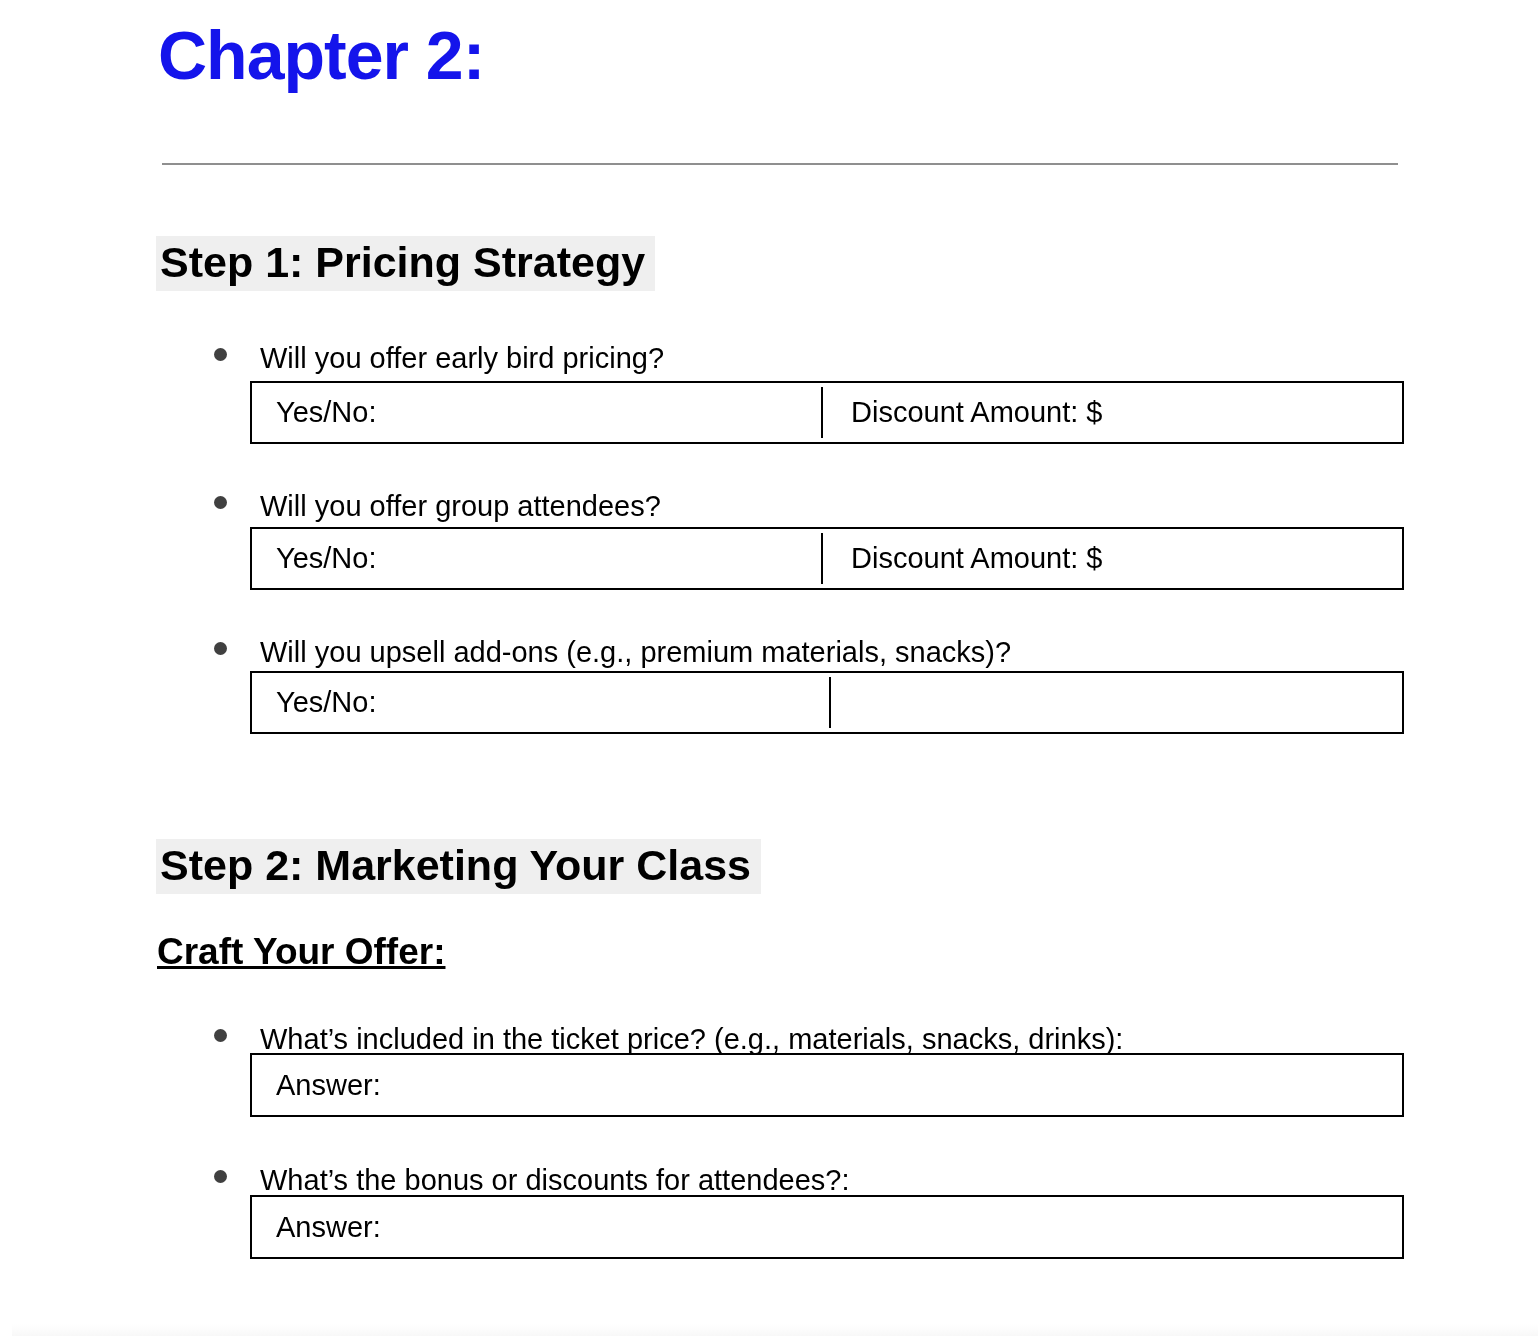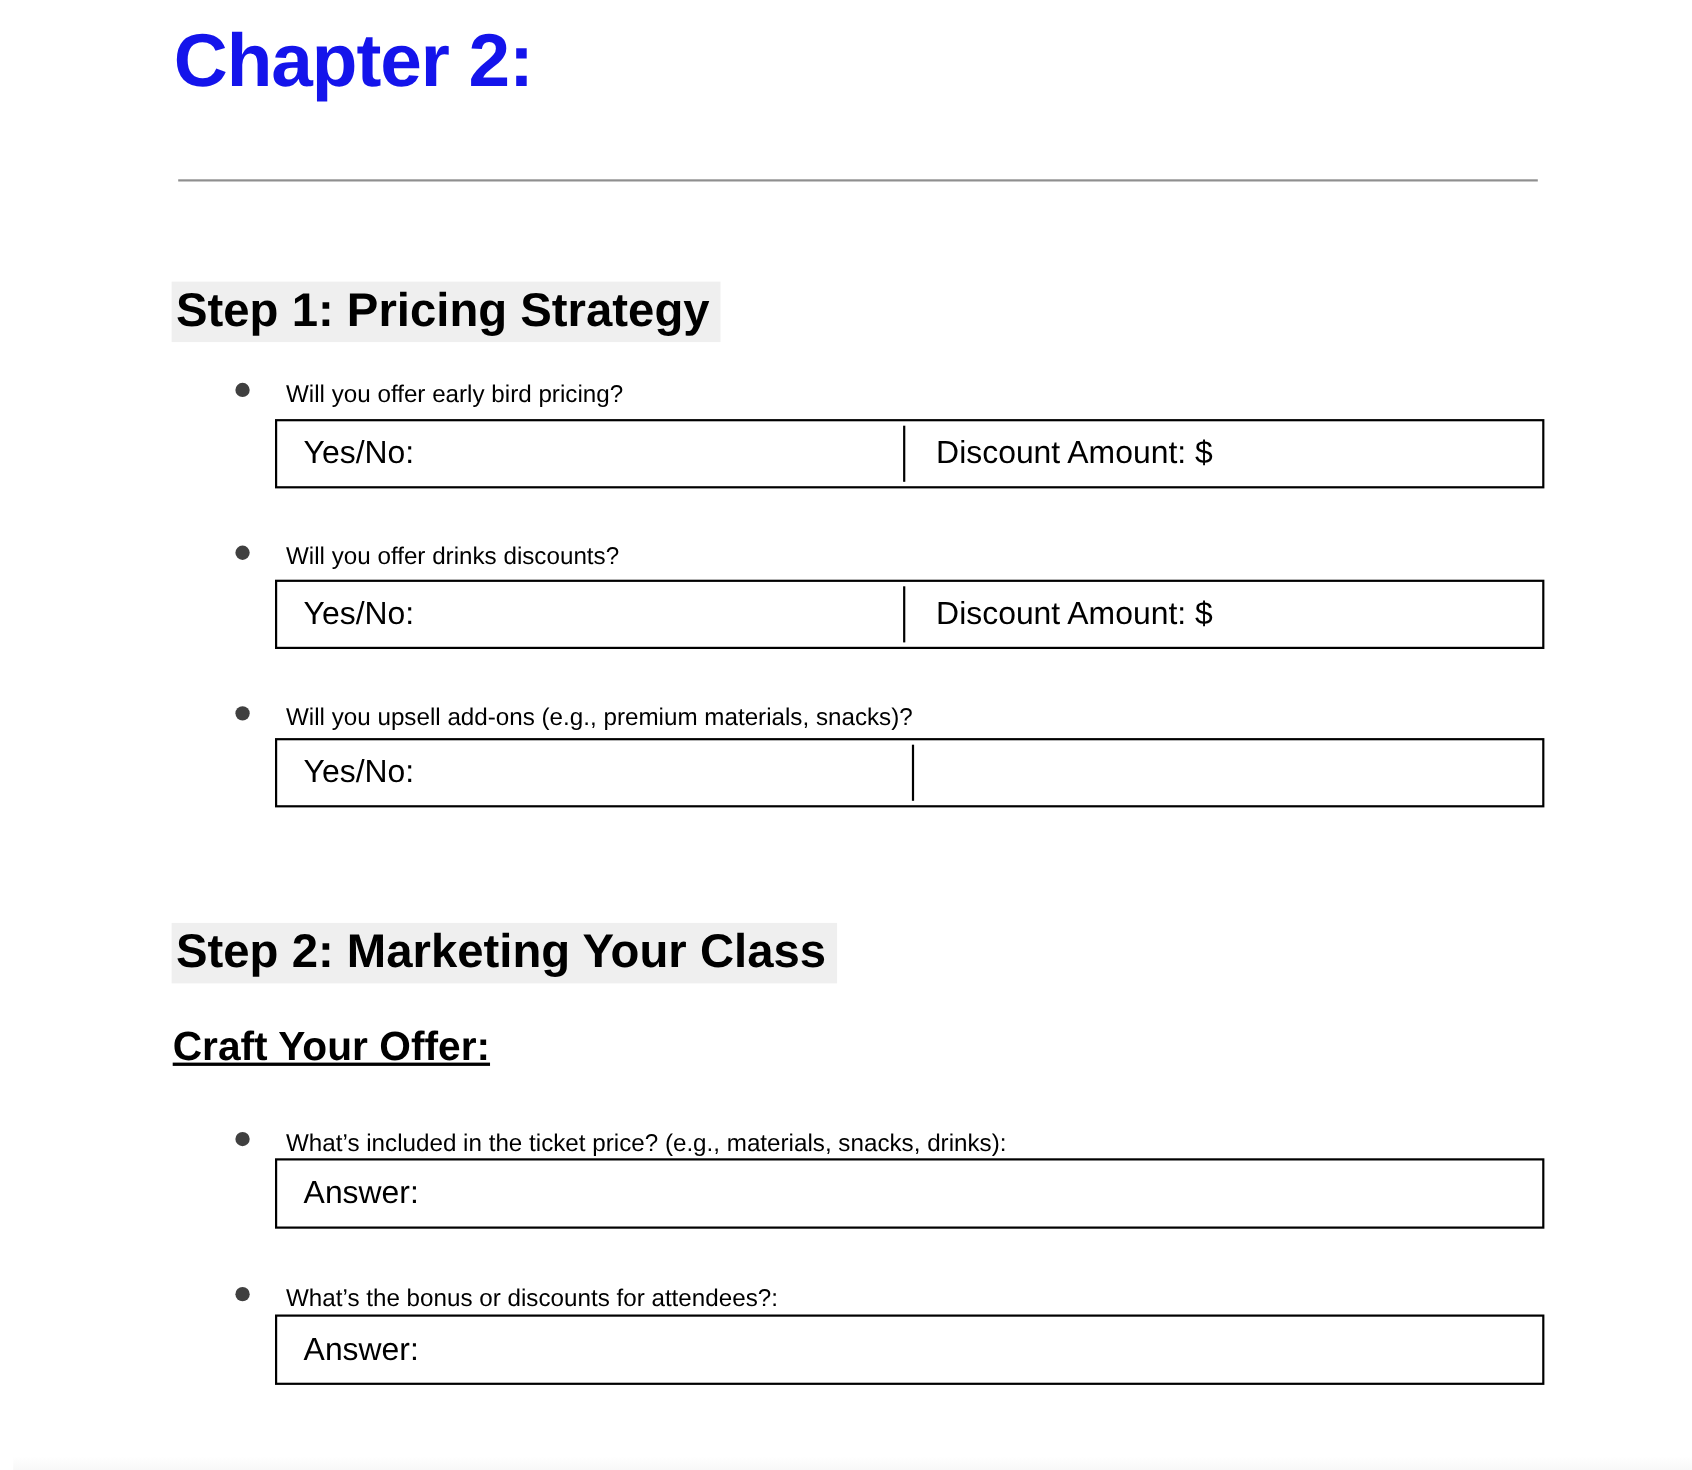--- a/index.html
+++ b/index.html
@@ -28,30 +28,30 @@
   .rule{
     position:absolute;left:150px;top:151px;width:1236px;height:2px;
     background:var(--divider-gray);
   }
   .step-heading{
     position:absolute;left:144px;
     font-size:43px;font-weight:bold;line-height:1.12;
     background:var(--heading-highlight);
     padding:2px 10px 5px 4px;white-space:nowrap;
   }
-  #step1-heading{top:244px}
+  #step1-heading{top:224px}
   #step2-heading{top:827px}
   .subheading{
     position:absolute;left:145px;top:919px;
     font-size:37px;font-weight:bold;white-space:nowrap;text-decoration:underline;
   }
   .bullet{
     position:absolute;left:198px;
     display:flex;align-items:flex-start;
-    font-size:22px;line-height:34px;white-space:nowrap;
+    font-size:29px;line-height:34px;white-space:nowrap;
   }
   .dot{
     width:13px;height:13px;border-radius:50%;
     background:var(--bullet-gray);
     margin-top:11px;margin-right:29px;flex:none;
   }
   #bullet-1{top:325px}
   #bullet-2{top:473px}
   #bullet-3{top:619px}
   #bullet-4{top:1006px}
@@ -91,21 +91,21 @@
   <span class="dot"></span>
   <span>Will you offer early bird pricing?</span>
 </div>
 <div class="tbl two" id="table-1">
   <div class="cell">Yes/No:</div>
   <div class="cell">Discount Amount: $</div>
 </div>
 
 <div class="bullet" id="bullet-2">
   <span class="dot"></span>
-  <span>Will you offer drinks discounts?</span>
+  <span>Will you offer group attendees?</span>
 </div>
 <div class="tbl two" id="table-2">
   <div class="cell">Yes/No:</div>
   <div class="cell">Discount Amount: $</div>
 </div>
 
 <div class="bullet" id="bullet-3">
   <span class="dot"></span>
   <span>Will you upsell add-ons (e.g., premium materials, snacks)?</span>
 </div>

